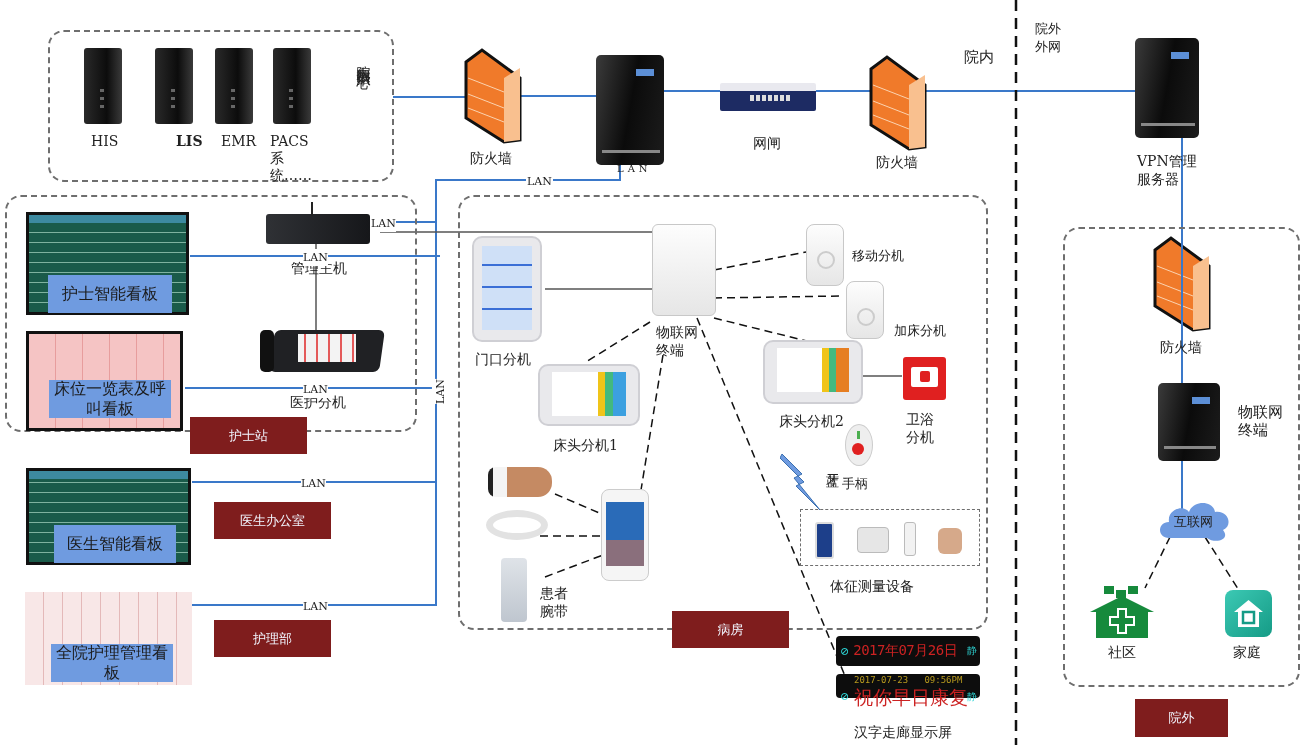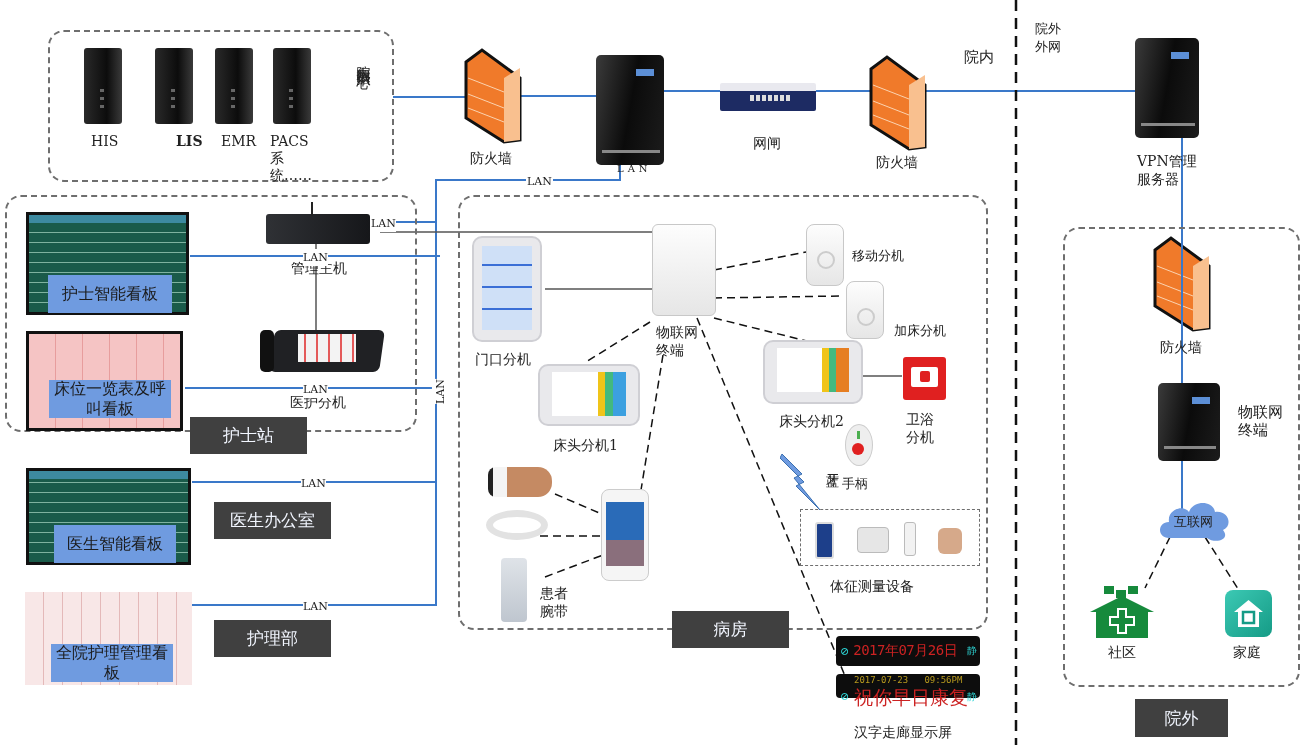--- a/index.html
+++ b/index.html
@@ -2,21 +2,21 @@
 <html><head>
 <meta charset="utf-8">
 <style>
   html,body{margin:0;padding:0;background:#ffffff;}
   body{width:1301px;height:745px;position:relative;overflow:hidden;font-family:"DejaVu Serif","Liberation Serif",serif;color:#222;}
   .abs{position:absolute;}
   .lbl{position:absolute;font-size:14px;color:#222;white-space:nowrap;line-height:17px;}
   .lbl-c{text-align:left;}
   .vtext{writing-mode:vertical-rl;text-orientation:upright;letter-spacing:2px;}
   .dash-box{position:absolute;border:2px dashed #6e6e6e;border-radius:16px;box-sizing:border-box;}
-  .zone-label{position:absolute;background:#404040;color:#f2f6ff;font-size:17px;display:flex;align-items:center;justify-content:center;font-family:"DejaVu Sans","Liberation Sans",sans-serif;}
+  .zone-label{position:absolute;background:#7f1d1d;color:#f2f6ff;font-size:13px;display:flex;align-items:center;justify-content:center;font-family:"DejaVu Sans","Liberation Sans",sans-serif;}
   .overlay-label{position:absolute;background:#6f9be0;color:#1b1b1b;font-size:16px;display:flex;align-items:center;justify-content:center;text-align:center;line-height:20px;font-family:"DejaVu Sans","Liberation Sans",sans-serif;}
   .screen{position:absolute;border:3px solid #111;box-sizing:border-box;overflow:hidden;}
   .screen.green{background:repeating-linear-gradient(0deg,#1a5b4a 0 9px,#7fb29f 9px 10px),#1a5b4a;}
   .screen.green::before{content:"";position:absolute;left:0;right:0;top:0;height:8px;background:#3d8aa0;}
   .screen.pink{background:repeating-linear-gradient(90deg,#f5c4c4 0 26px,#e79d9d 26px 27px);}
   .screen.pale{border:none;background:repeating-linear-gradient(90deg,#f8e7e7 0 18px,#e4b9b9 18px 19px);}
   .server{position:absolute;background:linear-gradient(90deg,#2a2a2a,#0c0c0c 60%,#3a3a3a);border-radius:3px;}
   .server::after{content:"";position:absolute;left:42%;top:50%;width:4px;height:22px;background:repeating-linear-gradient(0deg,#666 0 3px,transparent 3px 8px);}
   .tower{position:absolute;background:linear-gradient(100deg,#3b3b3b,#0b0b0b 50%,#1c1c1c);border-radius:5px;}
   .tower .lcd{position:absolute;right:10px;top:14px;width:18px;height:7px;background:#5c8fd6;}

